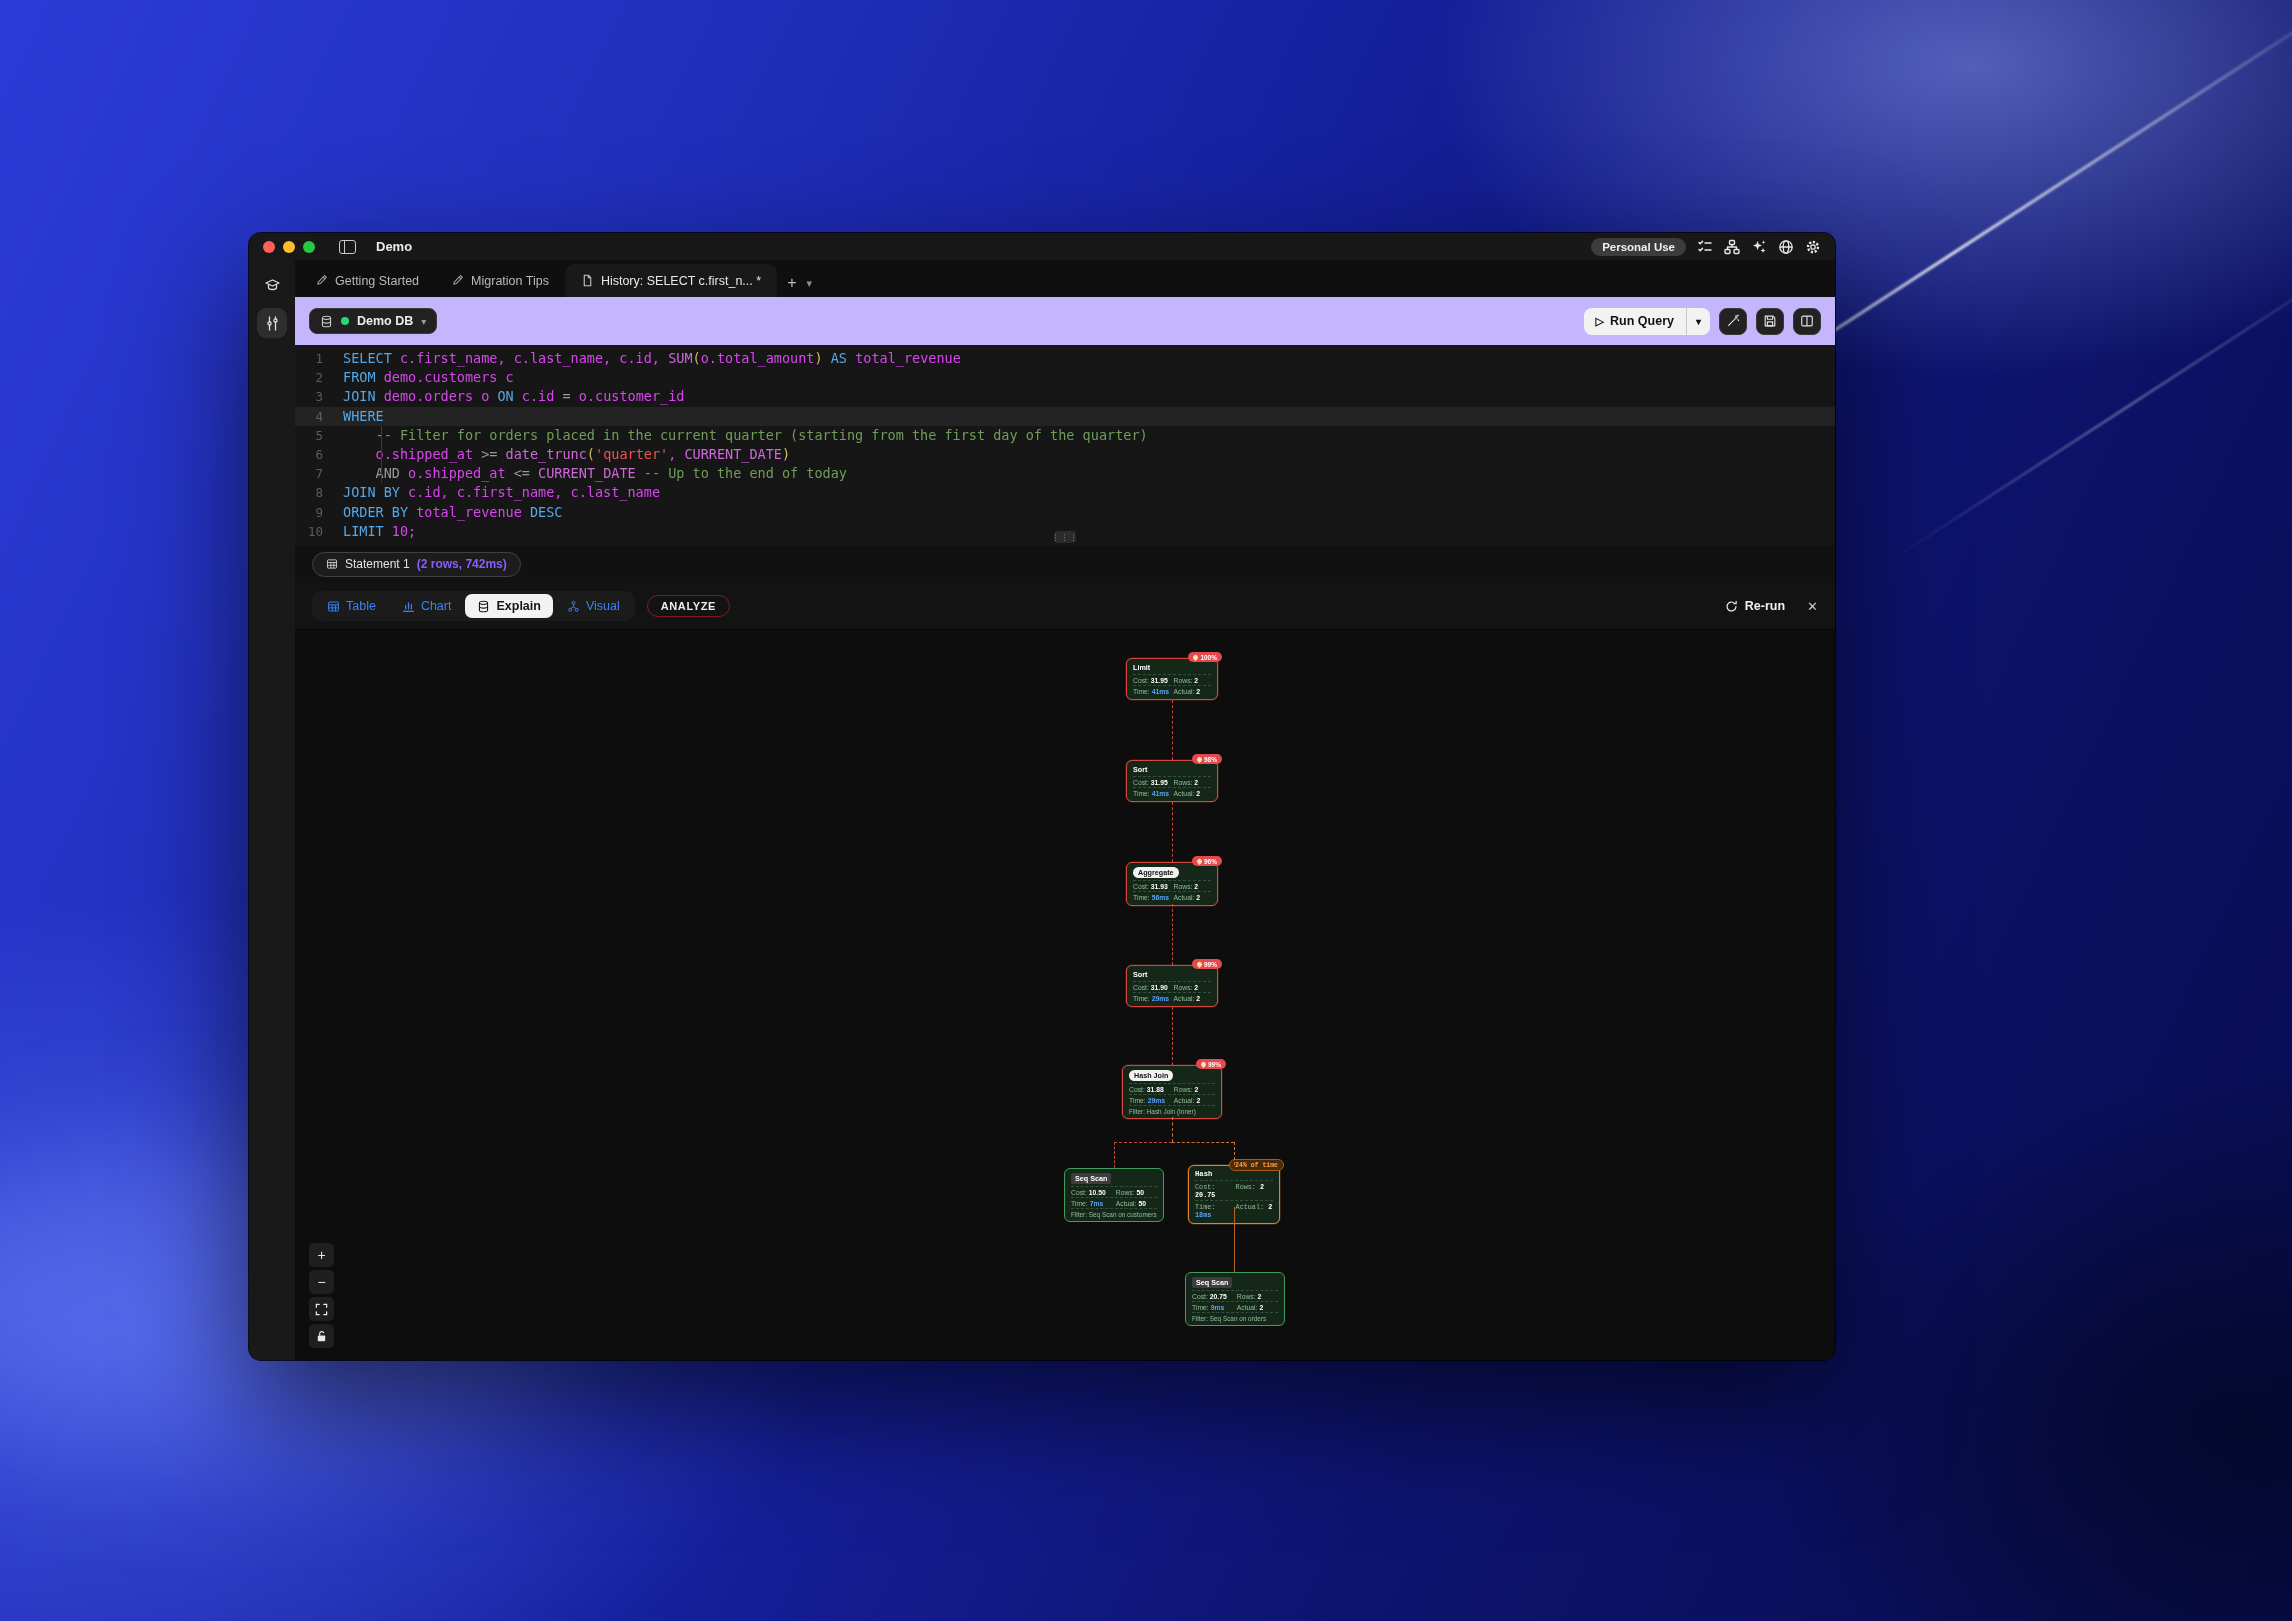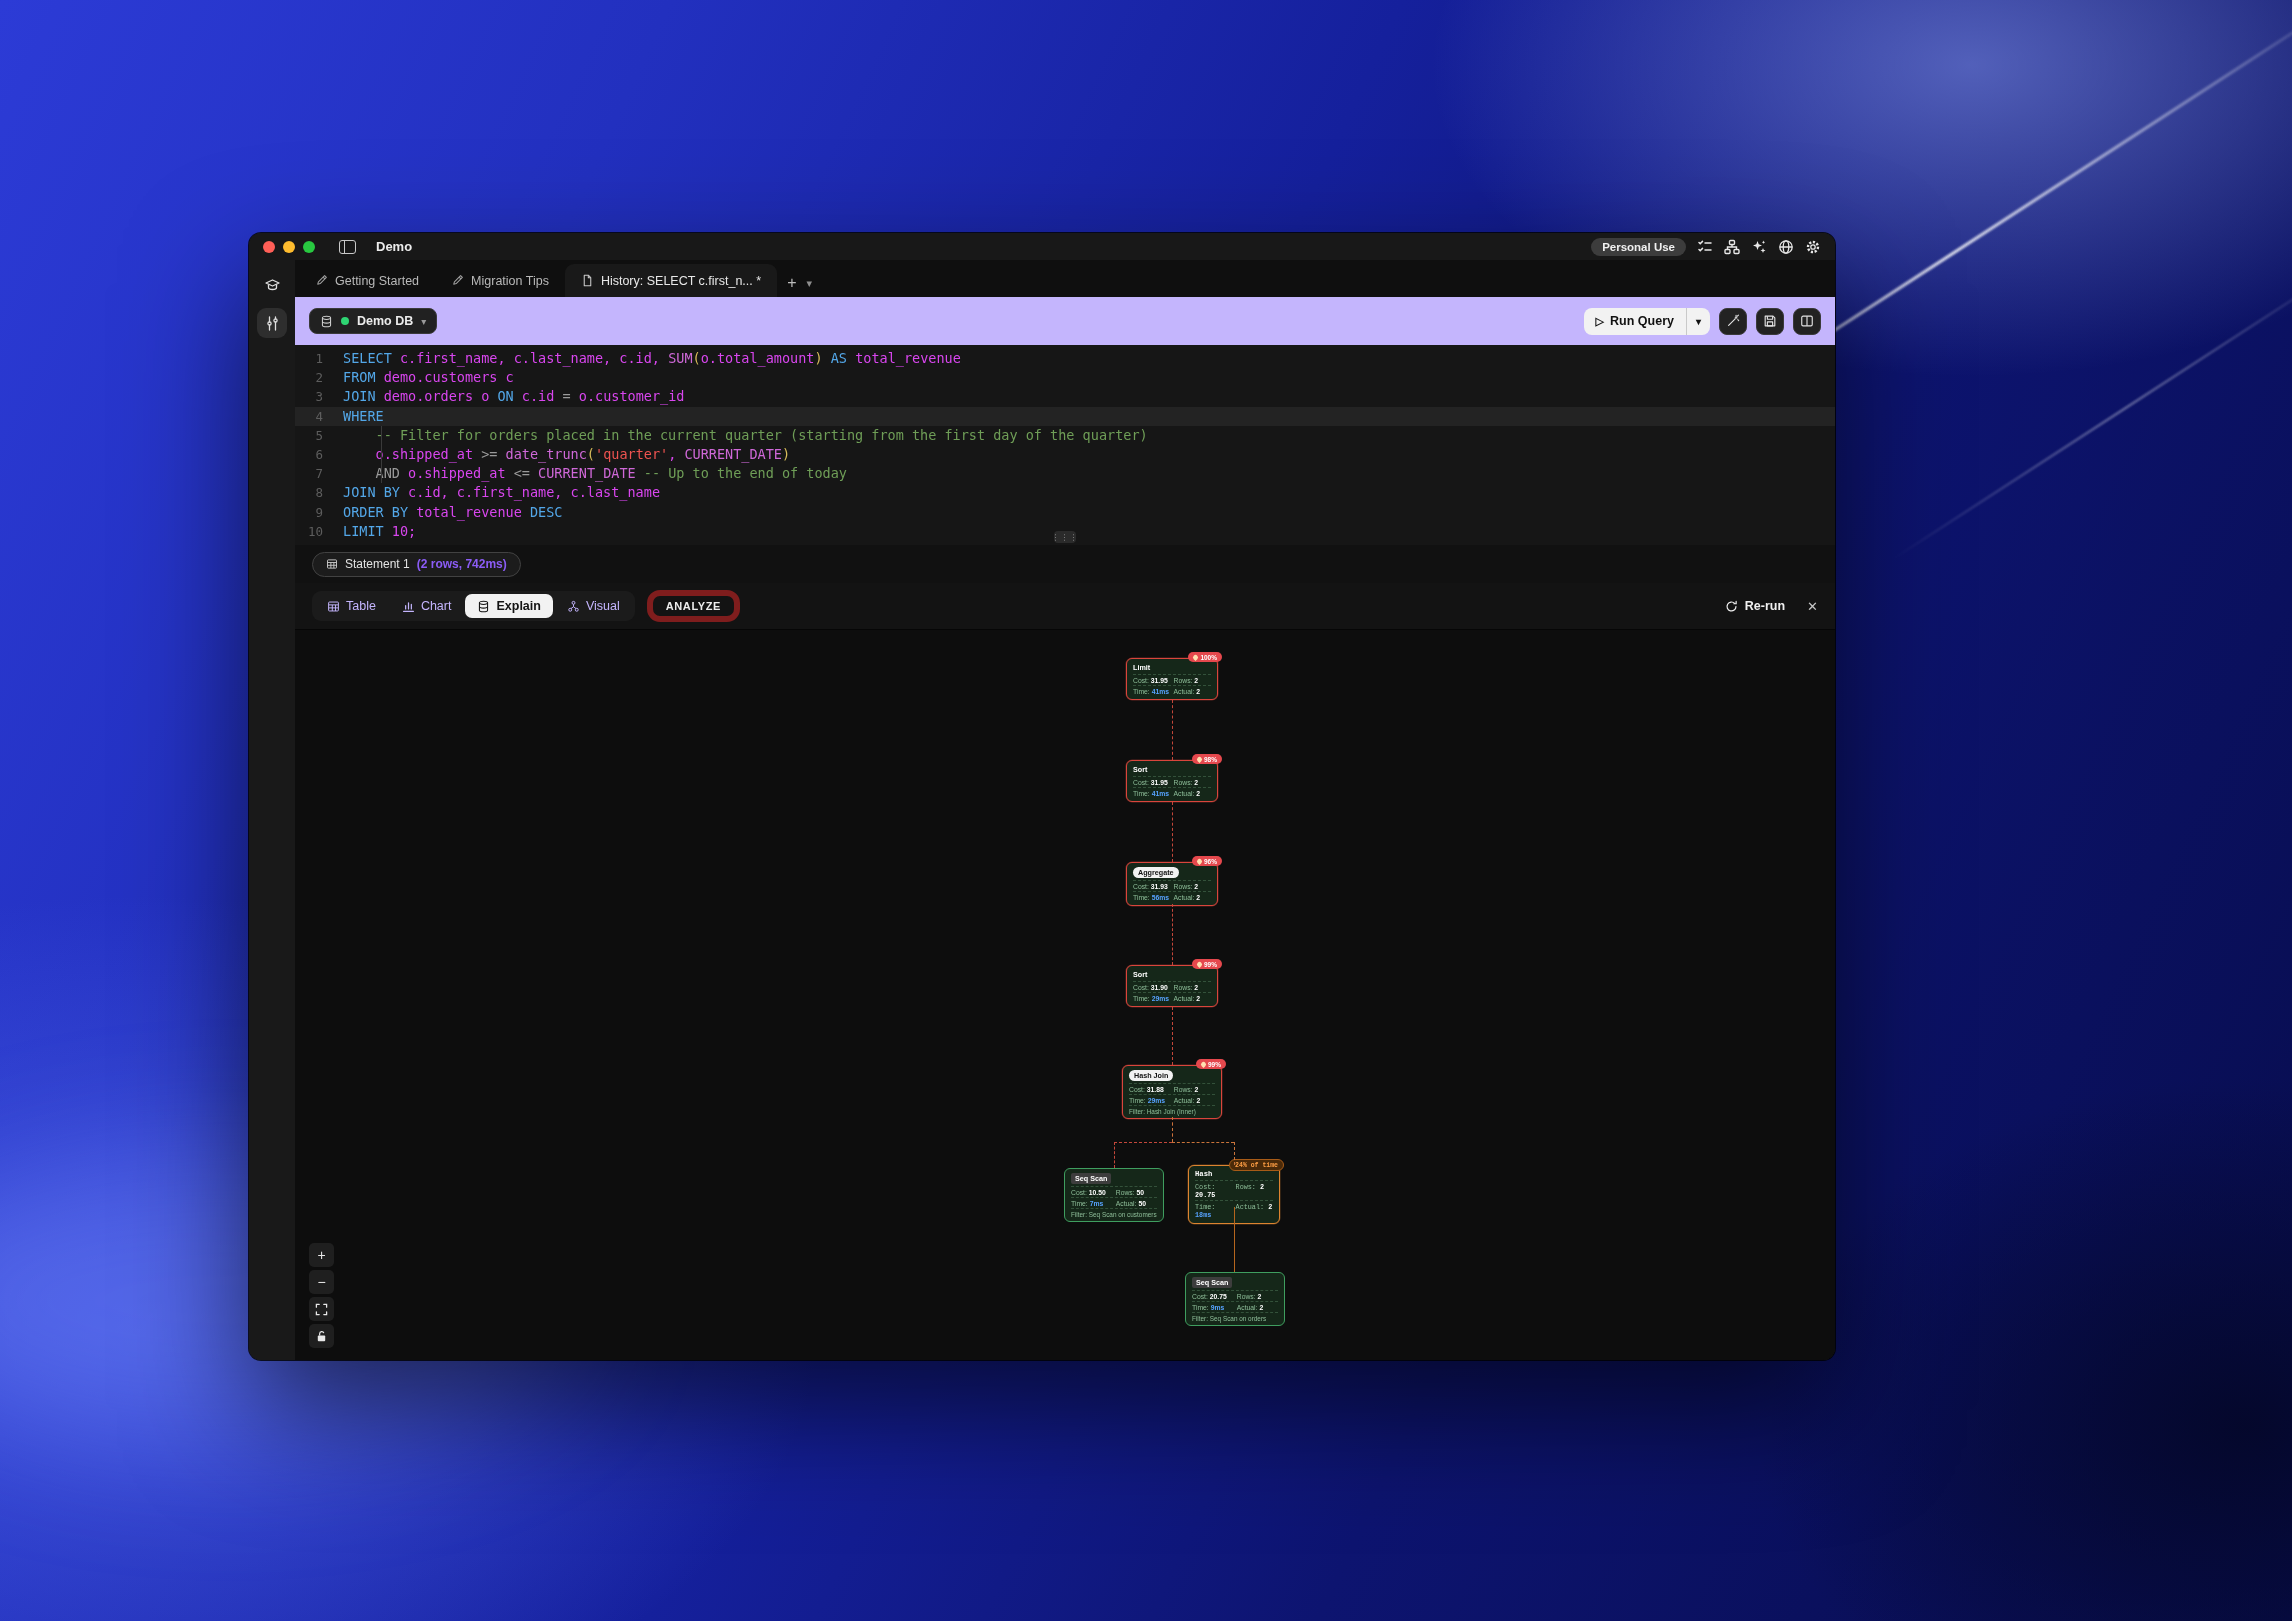--- a/index.html
+++ b/index.html
@@ -98,25 +98,25 @@
   .stmtbar { height:38px; flex:0 0 38px; background:#111; display:flex; align-items:center; padding:0 17px; }
   .stmt-pill { display:flex; align-items:center; gap:7px; background:#1c1c1c; border:1px solid #424242;
                border-radius:13px; height:25px; padding:0 13px; font-size:12px; color:#e3e3e3; }
   .stmt-pill svg { width:12px; height:12px; color:#d0d0d0; }
   .stmt-pill .meta { color:#8b5cf6;font-weight:bold; }
 
   
   .toolbar { height:47px; flex:0 0 47px; background:#131313; display:flex; align-items:center;
              padding:0 17px; gap:12px; border-bottom:1px solid #060606; }
   .seg-group { display:flex; align-items:center; background:#1b1b1b; border-radius:9px; padding:3px; gap:2px; }
-  .seg { display:flex; align-items:center; gap:6px; padding:5px 12px; font-size:12.5px; color:#c4b5fd;
+  .seg { display:flex; align-items:center; gap:6px; padding:5px 12px; font-size:12.5px; color:#3b82f6;
          border-radius:7px; }
   .seg svg { width:13px; height:13px; }
   .seg.sel { background:#f2f2f2; color:#141414; font-weight:bold; }
-  .analyze { border:6px solid #7f1d1d; border-radius:13px; padding:4px 13px; font-size:11px;
+  .analyze { border:1px solid #7f1d1d; border-radius:13px; padding:4px 13px; font-size:11px;
              letter-spacing:.6px; color:#ededed; font-weight:bold; }
   .tool-right { margin-left:auto; display:flex; align-items:center; gap:22px; }
   .rerun { display:flex; align-items:center; gap:7px; font-size:12.5px; font-weight:bold; color:#f0f0f0; }
   .rerun svg { width:13px; height:13px; }
   .closex { color:#c9c9c9; font-size:13px; }
 
   
   .canvas { flex:1; position:relative; background:#0d0d0d; overflow:hidden; }
   .pnode { position:absolute; background:#152719; border-radius:6px; padding:4px 6px 3px 6px;
            font-size:6.8px; color:#8fbf9a; }

